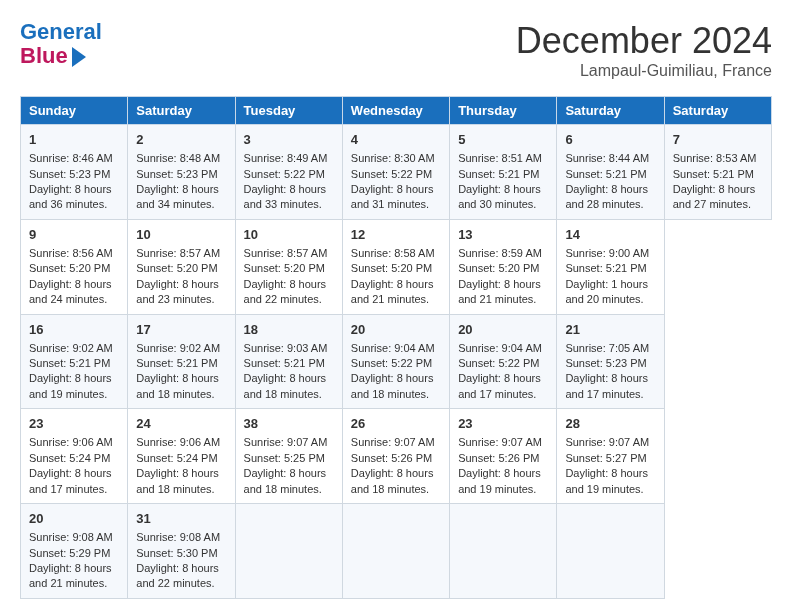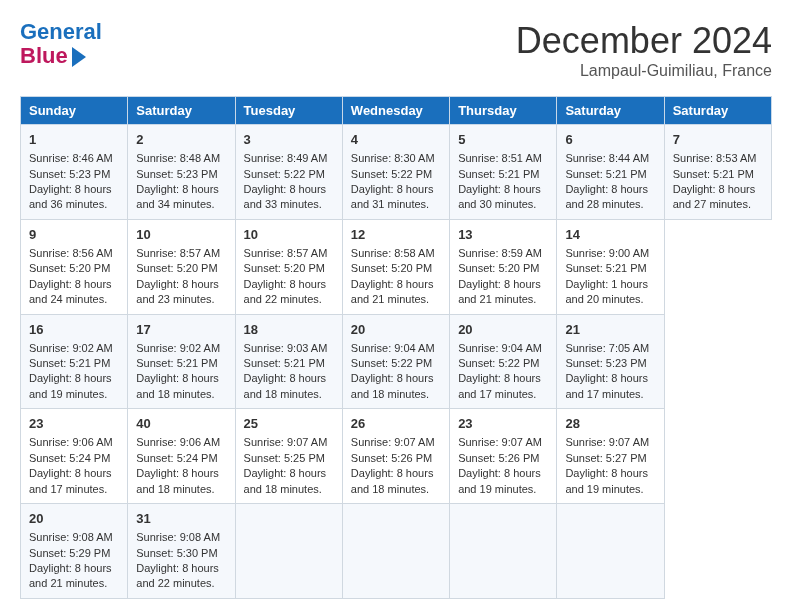--- a/index.html
+++ b/index.html
@@ -244,27 +244,27 @@
         </td>
       </tr>
       <tr>
         <td>
           <span class="day-num">23</span>
           <div>Sunrise: 9:06 AM</div>
           <div>Sunset: 5:24 PM</div>
           <div>Daylight: 8 hours and 17 minutes.</div>
         </td>
         <td>
-          <span class="day-num">40</span>
+          <span class="day-num">24</span>
           <div>Sunrise: 9:06 AM</div>
           <div>Sunset: 5:24 PM</div>
           <div>Daylight: 8 hours and 18 minutes.</div>
         </td>
         <td>
-          <span class="day-num">25</span>
+          <span class="day-num">38</span>
           <div>Sunrise: 9:07 AM</div>
           <div>Sunset: 5:25 PM</div>
           <div>Daylight: 8 hours and 18 minutes.</div>
         </td>
         <td>
           <span class="day-num">26</span>
           <div>Sunrise: 9:07 AM</div>
           <div>Sunset: 5:26 PM</div>
           <div>Daylight: 8 hours and 18 minutes.</div>
         </td>

